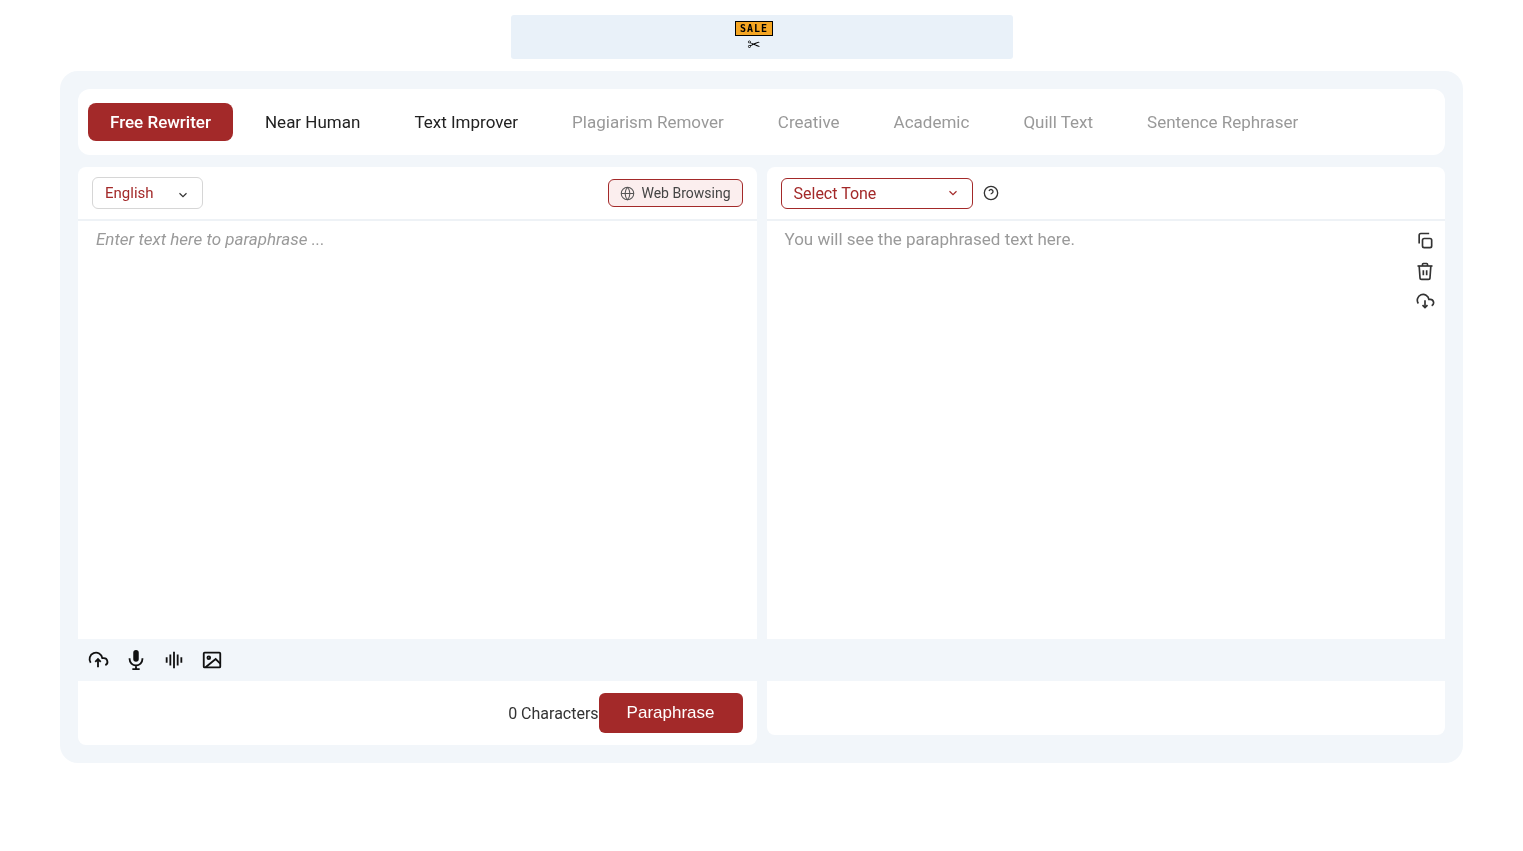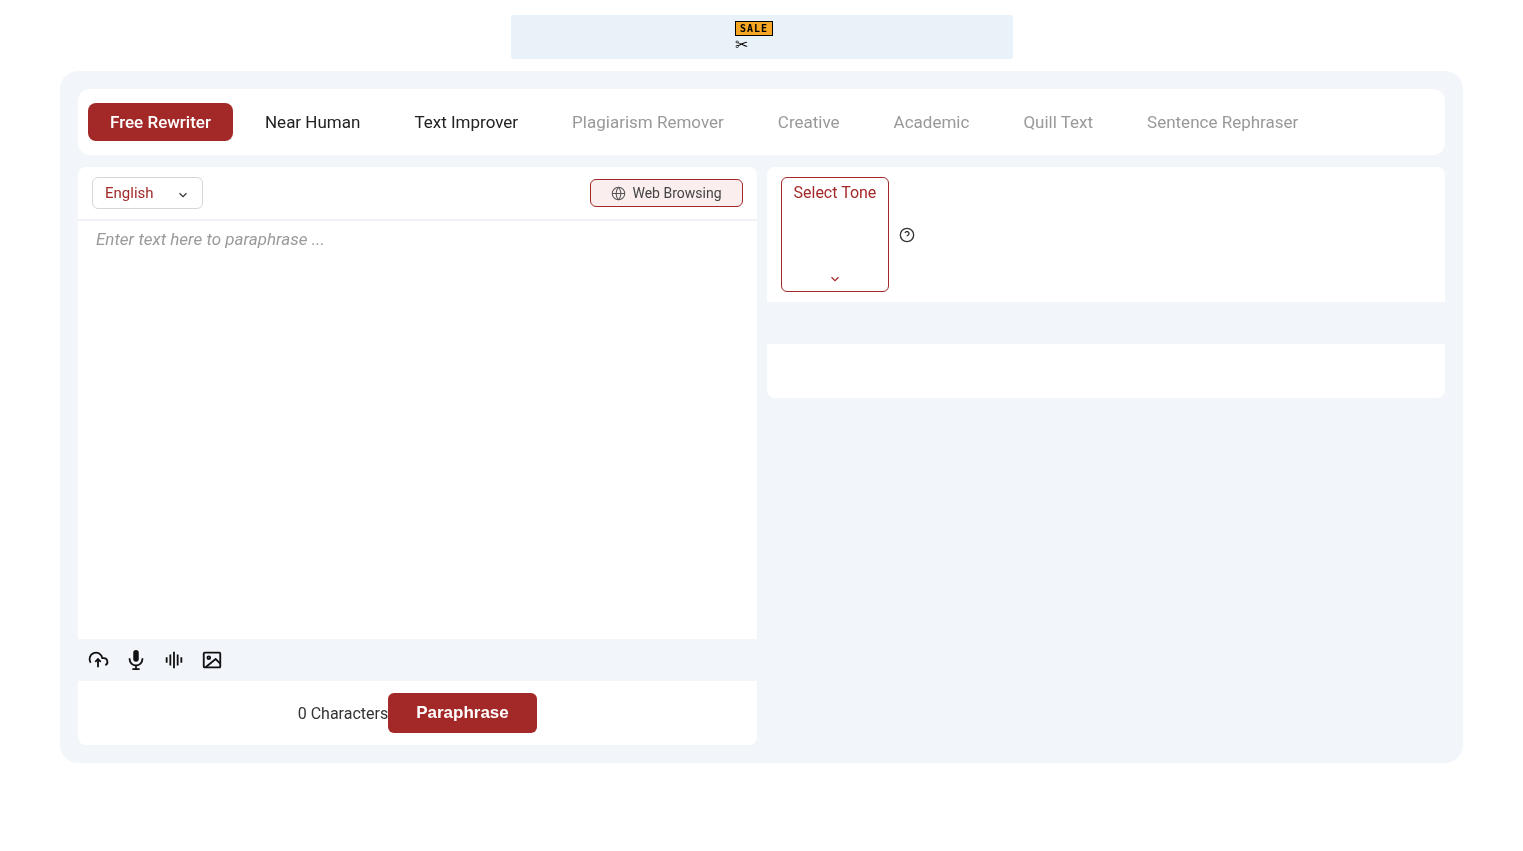--- a/index.html
+++ b/index.html
@@ -14,20 +14,21 @@
   justify-content: center;
   background: #e9f1f9;
   margin: 15px auto 12px;
   width: 502px;
   padding: 6px 20px;
   border-radius: 3px;
 }
 .banner-icon {
   display: flex;
   flex-direction: column;
+  align-items: center;
   margin-right: 15px;
 }
 .sale-tag {
   background: #f5a623;
   border: 1px solid #000;
   font-size: 10px;
   font-weight: bold;
   letter-spacing: 1px;
   padding: 1px 4px;
   font-family: monospace;
@@ -99,39 +100,38 @@
   align-items: flex-end;
   gap: 22px;
   cursor: pointer;
   color: #a32929;
   font-size: 15px;
 }
 .web-browsing {
   border: 1px solid #a32929;
   background: #fbeeee;
   border-radius: 6px;
-  padding: 5px 20px;
+  padding: 5px 11px;
   display: flex;
   align-items: center;
   gap: 6px;
   cursor: pointer;
   color: #444;
   font-size: 14px;
 }
 .tone-select {
   border: 1px solid #a32929;
   border-radius: 6px;
   padding: 5px 12px;
   display: flex;
   align-items: center;
   gap: 70px;
   cursor: pointer;
   color: #a32929;
   font-size: 16px;
-  flex-direction: column;
 }
 .help-circle {
   width: 16px;
   height: 16px;
 }
 .panel-body {
   background: #fff;
   border-top: 2px solid #eef2f6;
   padding: 8px 18px;
   height: 420px;
@@ -168,30 +168,30 @@
   height: 22px;
   cursor: pointer;
   color: #111;
 }
 .panel-footer {
   background: #fff;
   border-radius: 0 0 8px 8px;
   padding: 12px 14px;
   display: flex;
   align-items: center;
-  justify-content: center;
+  justify-content: flex-end;
   min-height: 56px;
 }
 .panel-left .panel-footer { border-top: 2px solid #f2f6fa; }
 .panel-right .panel-footer { border-top: 2px solid #f2f6fa; }
 .char-count { color: #333; font-size: 16px; }
 .paraphrase-btn {
   background: #a32929;
   color: #fff;
-  font-weight: 700;
+  font-weight: 400;
   font-size: 17px;
   border: none;
   border-radius: 6px;
   padding: 10px 28px;
   cursor: pointer;
 }
 svg { display: block; }
 </style>
 </head>
 <body>
@@ -274,18 +274,38 @@
           <svg width="14" height="14" viewBox="0 0 24 24" fill="none" stroke="#a32929" stroke-width="2">
               <polyline points="6 9 12 15 18 9"></polyline>
             </svg>
         </div>
         <svg class="help-circle" viewBox="0 0 24 24" fill="none" stroke="#333" stroke-width="2">
             <circle cx="12" cy="12" r="10"></circle>
             <path d="M9.1 9a3 3 0 1 1 4.3 3.4c-.9.5-1.4 1-1.4 1.6"></path>
             <line x1="12" y1="17" x2="12" y2="17.01"></line>
           </svg>
       </div>
+      <div class="panel-body">
+        <span class="placeholder">You will see the paraphrased text here.</span>
+        <div class="right-actions">
+          <svg class="act" viewBox="0 0 24 24" fill="none" stroke="currentColor" stroke-width="2">
+              <rect x="9" y="9" width="11" height="11" rx="2"></rect>
+              <path d="M5 15V5a2 2 0 0 1 2-2h10"></path>
+            </svg>
+          <svg class="act" viewBox="0 0 24 24" fill="none" stroke="currentColor" stroke-width="2">
+              <polyline points="3 6 5 6 21 6"></polyline>
+              <path d="M19 6l-1 14a2 2 0 0 1-2 2H8a2 2 0 0 1-2-2L5 6"></path>
+              <path d="M10 11v6M14 11v6"></path>
+              <path d="M9 6V4a1 1 0 0 1 1-1h4a1 1 0 0 1 1 1v2"></path>
+            </svg>
+          <svg class="act" viewBox="0 0 24 24" fill="none" stroke="currentColor" stroke-width="2">
+              <path d="M20 17.6A4 4 0 0 0 18 10h-1.3A7 7 0 1 0 4 15"></path>
+              <polyline points="9 17 12 20 15 17"></polyline>
+              <line x1="12" y1="11" x2="12" y2="20"></line>
+            </svg>
+        </div>
+      </div>
       <div class="toolbar-icons" style="height:40px"></div>
       <div class="panel-footer"></div>
     </div>
   </div>
 
 </div>
 
 </body></html>

